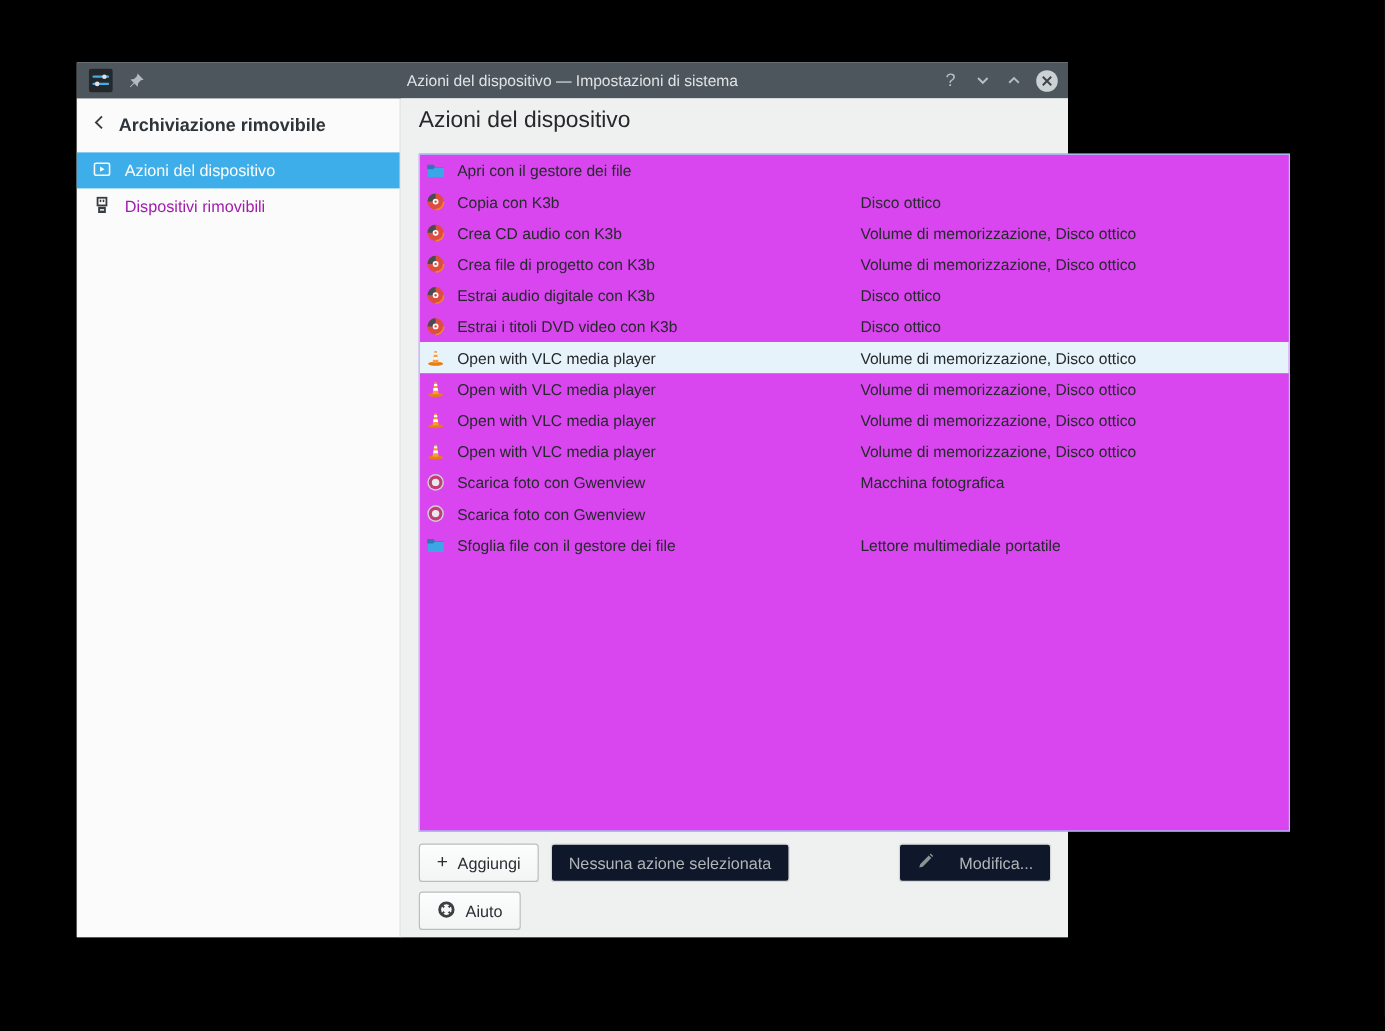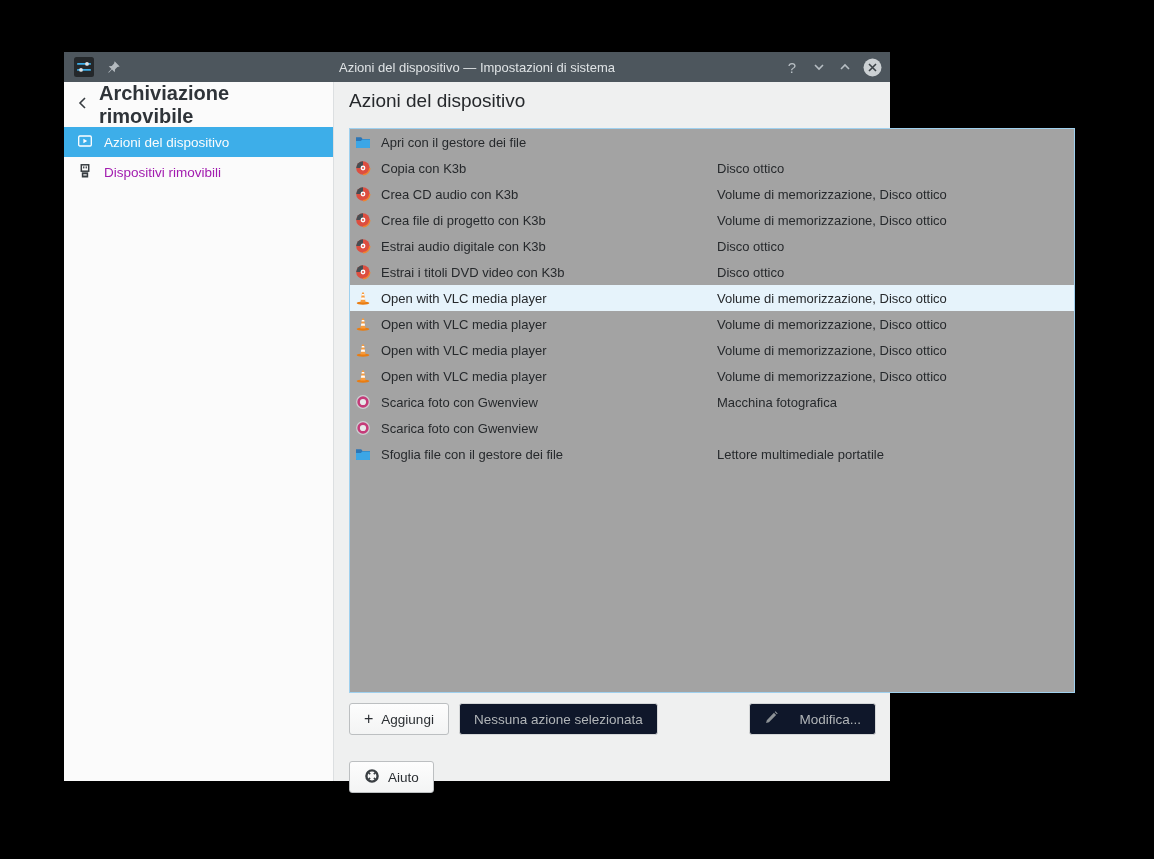--- a/index.html
+++ b/index.html
@@ -20,49 +20,49 @@
   .tb-help { color:#b7bec3; font-size:15px; width:18px; text-align:center; cursor:default; }
   .tb-btn { width:16px; height:16px; display:flex; align-items:center; justify-content:center; }
   .close-btn { width:19px; height:19px; }
 
   
   .content { display:flex; height:699px; }
   .sidebar { width:270px; background:#fbfbfb; border-right:1px solid #dcdfe1;
              flex:none; }
   .sidebar-header { height:45px; display:flex; align-items:center; gap:9px;
                     padding:0 12px; }
-  .sidebar-header .hdr-label { font-size:20px; font-weight:bold; color:#2f3439; }
+  .sidebar-header .hdr-label { font-size:15px; font-weight:bold; color:#2f3439; }
   .side-item { height:30px; display:flex; align-items:center; gap:11px;
                padding:0 13px; font-size:13.5px; color:#a21caf; cursor:default; }
   .side-item.selected { background:#3daee9; color:#fcfcfc; }
 
   .main { flex:1; position:relative; background:#eff0f0; }
   .main-title { position:absolute; left:15px; top:8px; font-size:19px; color:#26292c; }
 
   
   .list { position:absolute; left:15px; top:46px; width:726px; height:565px;
-          background:#a3a3a3; border:1px solid #9fd0ee; overflow:hidden; }
+          background:#d946ef; border:1px solid #9fd0ee; overflow:hidden; }
   .row { height:26px; display:flex; align-items:center; font-size:13px;
          color:#26292c; }
   .row.hover { background:#e6f3fb; }
   .row .icon { width:16px; height:16px; flex:none; margin:0 10px 0 5px; }
   .row .icon svg { display:block; }
   .row .action { width:336px; white-space:nowrap; overflow:hidden; }
   .row .devices { flex:1; white-space:nowrap; overflow:hidden; }
 
   
   .btn { display:inline-flex; align-items:center; gap:8px; height:32px;
          padding:0 14px; border:1px solid #bcbfc1; border-radius:3px;
          background:linear-gradient(#fdfdfd,#f3f4f4); font-size:13.5px;
          color:#2b2f33; cursor:default; }
   .btn .plus { font-size:16px; line-height:1; color:#2b2f33; }
   .btn.disabled { background:#0f172a; border-color:#d4d6d7; color:#b1b5b8; }
   .btn-row { position:absolute; left:15px; top:621px; display:flex; gap:10px; }
   .btn-edit { position:absolute; right:14px; top:621px;gap:20px; }
-  .btn-help { position:absolute; left:15px; top:679px; }
+  .btn-help { position:absolute; left:15px; top:661px; }
 </style>
 </head>
 <body>
 
 <div class="window">
 
   <div class="titlebar">
     <span class="app-icon">
       <svg viewBox="0 0 20 20" width="20" height="20">
         <rect width="20" height="20" rx="2.5" fill="#24282b"></rect>

